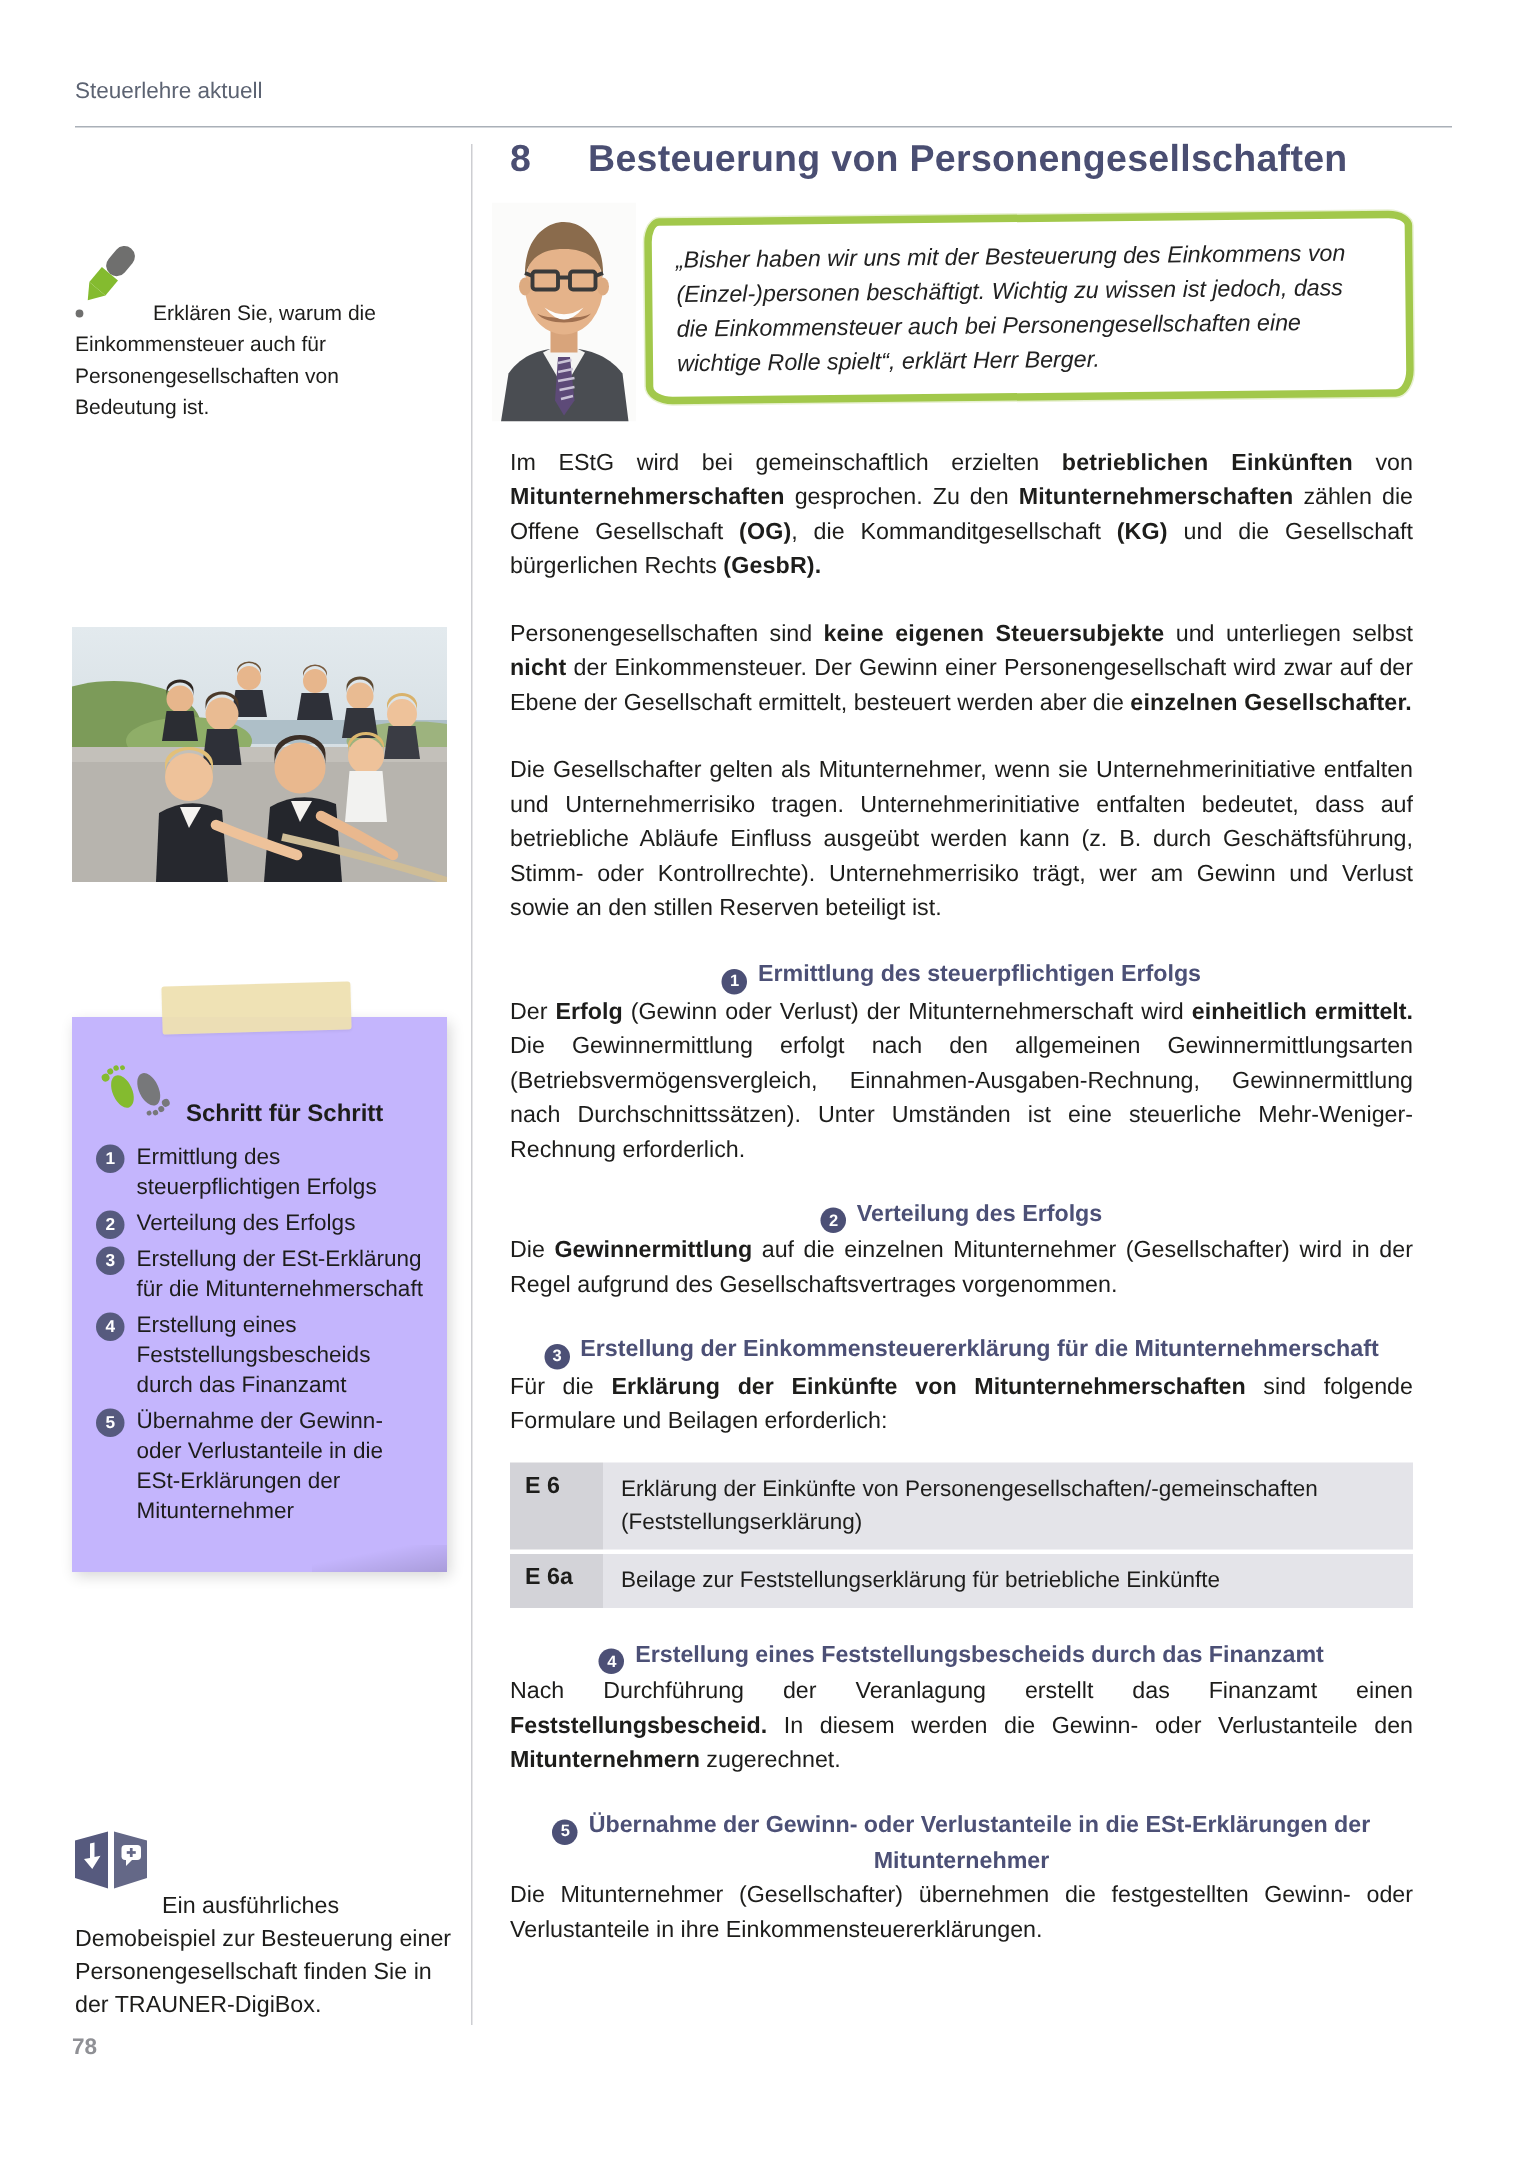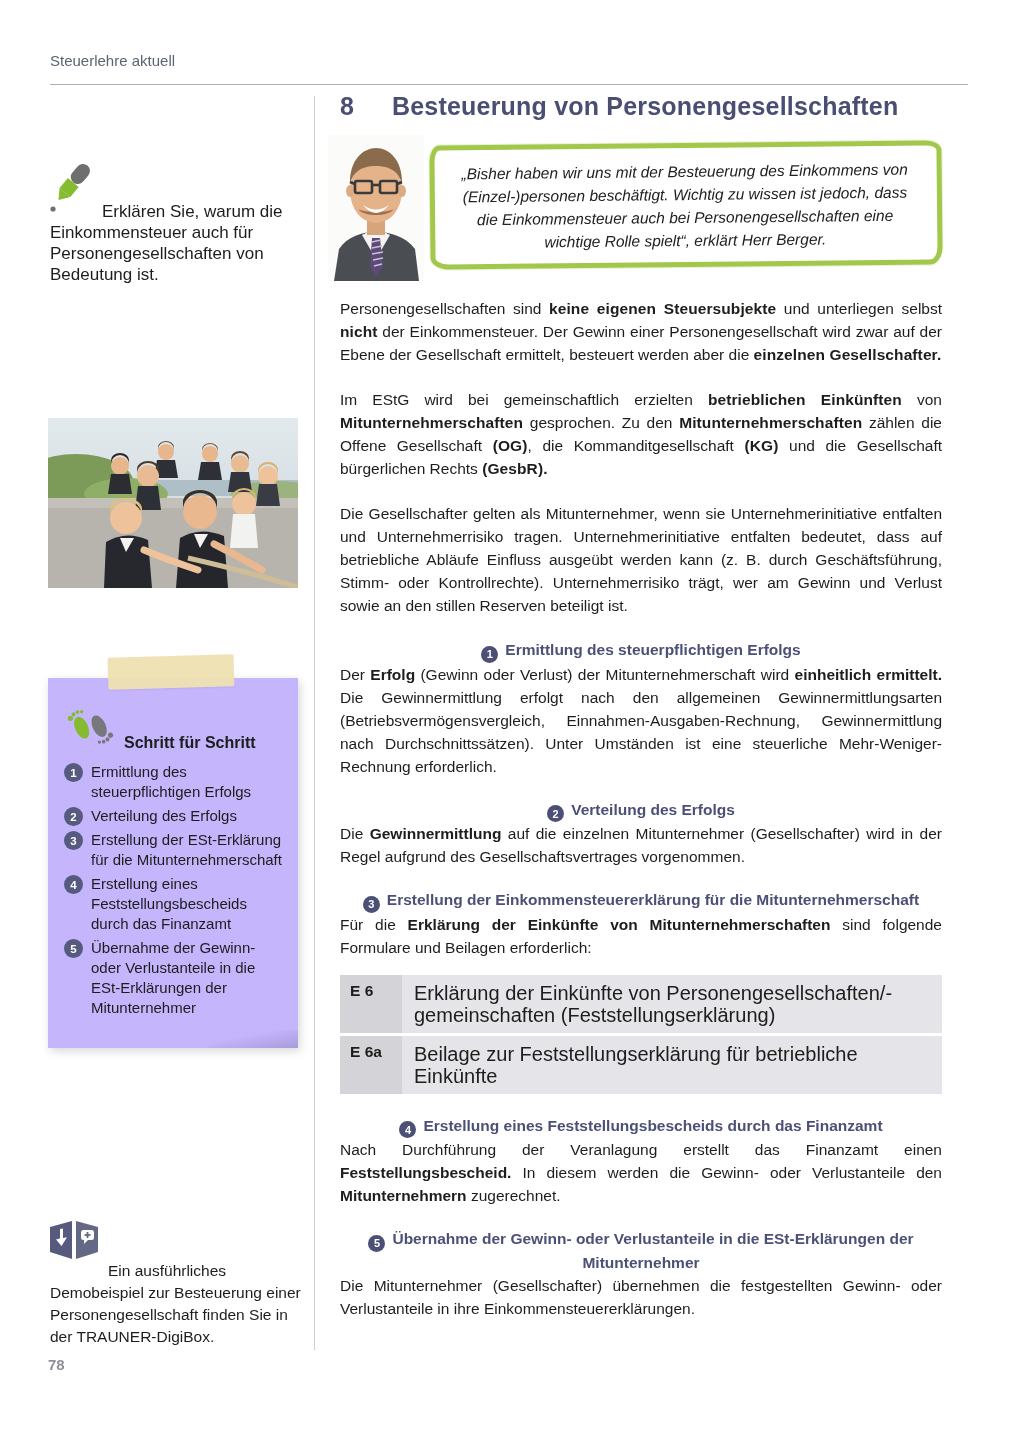--- a/index.html
+++ b/index.html
@@ -4,21 +4,21 @@
 <style>
   html,body{margin:0;padding:0;background:#ffffff;}
   #page{position:relative;width:1018px;height:1440px;background:#fff;overflow:hidden;
         font-family:"Liberation Sans",sans-serif;color:#1d1d1b;}
   
   .hdr-label{position:absolute;left:50px;top:52px;font-size:15px;color:#5c6372;}
   .hdr-rule{position:absolute;left:50px;top:84px;width:918px;height:1px;background:#aab0b8;}
   .v-rule{position:absolute;left:314px;top:96px;width:1px;height:1254px;background:#cdced2;}
   
   .task-icon{position:absolute;left:48px;top:162px;width:44px;height:52px;}
-  .task-text{position:absolute;left:50px;top:184px;width:245px;font-size:17px;line-height:21px;text-indent:52px;}
+  .task-text{position:absolute;left:50px;top:184px;width:245px;font-size:14px;line-height:21px;text-indent:52px;}
   .group-photo{position:absolute;left:48px;top:418px;width:250px;height:170px;}
   .note{position:absolute;left:48px;top:678px;width:250px;min-height:356px;background:#c4b5fd;
         box-shadow:2px 3px 9px rgba(0,0,0,.16);padding:34px 12px 26px 16px;box-sizing:border-box;}
   .note:after{content:"";position:absolute;right:0;bottom:0;width:90px;height:18px;
         background:linear-gradient(to top left,rgba(0,0,0,.14),rgba(0,0,0,0) 65%);}
   .tape{position:absolute;left:60px;top:-22px;width:126px;height:32px;background:rgba(238,224,177,.95);
         transform:rotate(-1.6deg);border-radius:2px;box-shadow:0 1px 2px rgba(0,0,0,.06);}
   .note-head-row{display:flex;align-items:flex-end;margin-bottom:8px;}
   .feet{width:56px;height:56px;flex:0 0 auto;margin-top:-14px;}
   .note-title{font-weight:bold;font-size:16px;margin-left:4px;padding-bottom:2px;}
@@ -27,36 +27,36 @@
   .nnum{flex:0 0 auto;width:19px;height:19px;border-radius:50%;background:#565a7e;color:#fff;
         font-size:11.5px;font-weight:bold;display:flex;align-items:center;justify-content:center;
         margin-right:8px;margin-top:1px;}
   .digibox-icon{position:absolute;left:48px;top:1218px;width:52px;height:44px;}
   .digibox-text{position:absolute;left:50px;top:1244px;width:252px;font-size:15.5px;line-height:22px;text-indent:58px;}
   .page-num{position:absolute;left:48px;top:1356px;font-size:15px;font-weight:bold;color:#8f9095;}
   
   .main{position:absolute;left:340px;top:92px;width:602px;}
   .chapter{display:flex;color:#4a4e72;font-weight:bold;font-size:25px;letter-spacing:.2px;margin:0 0 14px 0;}
   .chapter .no{width:52px;flex:0 0 auto;}
-  .quote-row{display:flex;margin-left:-12px;margin-bottom:16px;text-align:center;}
+  .quote-row{display:flex;margin-left:-12px;margin-bottom:16px;}
   .portrait{width:96px;height:146px;flex:0 0 auto;}
   .bubble{flex:1;margin-left:6px;margin-top:8px;border:5px solid #a2c84b;border-radius:10px 16px 12px 18px/16px 10px 18px 12px;
         transform:rotate(-.6deg);padding:12px 18px 10px 16px;font-style:italic;font-size:15.5px;line-height:23px;
         color:#222;background:#fff;align-self:flex-start;box-shadow:0 0 0 1px rgba(162,200,75,.25);}
   .body{font-size:15.5px;line-height:23px;text-align:justify;margin:0 0 22px 0;}
   .body b,.step-head b{letter-spacing:.1px;}
   .step{margin-top:21px;}
   .step-head{margin:0;font-size:15.5px;line-height:22px;font-weight:bold;color:#4c5076;text-align:center;}
   .stepnum{display:inline-flex;width:17px;height:17px;border-radius:50%;background:#4c5076;color:#fff;
         font-size:11px;font-weight:bold;align-items:center;justify-content:center;margin-right:7px;vertical-align:-3px;}
   .step-body{font-size:15.5px;line-height:23px;text-align:justify;margin:0;}
   .formtable{margin:16px 0 2px 0;}
   .frow{display:flex;margin-bottom:3px;}
   .fcode{flex:0 0 62px;background:#d3d3d8;font-weight:bold;font-size:15.5px;padding:7px 8px 7px 10px;box-sizing:border-box;}
-  .fdesc{flex:1;background:#e4e4e9;font-size:20px;line-height:22px;padding:7px 12px;box-sizing:border-box;}
+  .fdesc{flex:1;background:#e4e4e9;font-size:15px;line-height:22px;padding:7px 12px;box-sizing:border-box;}
 </style>
 </head>
 <body>
 
 <div id="page">
 
   <div class="hdr-label">Steuerlehre aktuell</div>
   <div class="hdr-rule"></div>
   <div class="v-rule"></div>
 
@@ -219,22 +219,22 @@
             <rect x="52" y="46" width="17" height="12" rx="2"></rect>
             <line x1="44" y1="50" x2="52" y2="50"></line>
             <line x1="27" y1="49" x2="22" y2="47"></line>
             <line x1="69" y1="49" x2="74" y2="47"></line>
           </g>
         </svg>
       </span>
       <div class="bubble">„Bisher haben wir uns mit der Besteuerung des Einkommens von (Einzel-)personen beschäftigt. Wichtig zu wissen ist jedoch, dass die Einkommensteuer auch bei Personengesellschaften eine wichtige Rolle spielt“, erklärt Herr Berger.</div>
     </div>
 
+    <p class="body">Im EStG wird bei gemeinschaftlich erzielten <b>betrieblichen Einkünften</b> von <b>Mitunternehmerschaften</b> gesprochen. Zu den <b>Mitunternehmerschaften</b> zählen die Offene Gesellschaft <b>(OG)</b>, die Kommanditgesellschaft <b>(KG)</b> und die Gesellschaft bürgerlichen Rechts <b>(GesbR).</b></p>
     <p class="body">Personengesellschaften sind <b>keine eigenen Steuersubjekte</b> und unterliegen selbst <b>nicht</b> der Einkommensteuer. Der Gewinn einer Personengesellschaft wird zwar auf der Ebene der Gesellschaft ermittelt, besteuert werden aber die <b>einzelnen Gesellschafter.</b></p>
-    <p class="body">Im EStG wird bei gemeinschaftlich erzielten <b>betrieblichen Einkünften</b> von <b>Mitunternehmerschaften</b> gesprochen. Zu den <b>Mitunternehmerschaften</b> zählen die Offene Gesellschaft <b>(OG)</b>, die Kommanditgesellschaft <b>(KG)</b> und die Gesellschaft bürgerlichen Rechts <b>(GesbR).</b></p>
     <p class="body">Die Gesellschafter gelten als Mitunternehmer, wenn sie Unternehmerinitiative entfalten und Unternehmerrisiko tragen. Unternehmerinitiative entfalten bedeutet, dass auf betriebliche Abläufe Einfluss ausgeübt werden kann (z. B. durch Geschäftsführung, Stimm- oder Kontrollrechte). Unternehmerrisiko trägt, wer am Gewinn und Verlust sowie an den stillen Reserven beteiligt ist.</p>
 
     <section class="step">
       <h3 class="step-head"><span class="stepnum">1</span><span>Ermittlung des steuerpflichtigen Erfolgs</span></h3>
       <p class="step-body">Der <b>Erfolg</b> (Gewinn oder Verlust) der Mitunternehmerschaft wird <b>einheitlich ermittelt.</b> Die Gewinnermittlung erfolgt nach den allgemeinen Gewinnermittlungsarten (Betriebsvermögensvergleich, Einnahmen-Ausgaben-Rechnung, Gewinnermittlung nach Durchschnittssätzen). Unter Umständen ist eine steuerliche Mehr-Weniger-Rechnung erforderlich.</p>
     </section>
 
     <section class="step">
       <h3 class="step-head"><span class="stepnum">2</span><span>Verteilung des Erfolgs</span></h3>
       <p class="step-body">Die <b>Gewinnermittlung</b> auf die einzelnen Mitunternehmer (Gesellschafter) wird in der Regel aufgrund des Gesellschaftsvertrages vorgenommen.</p>

